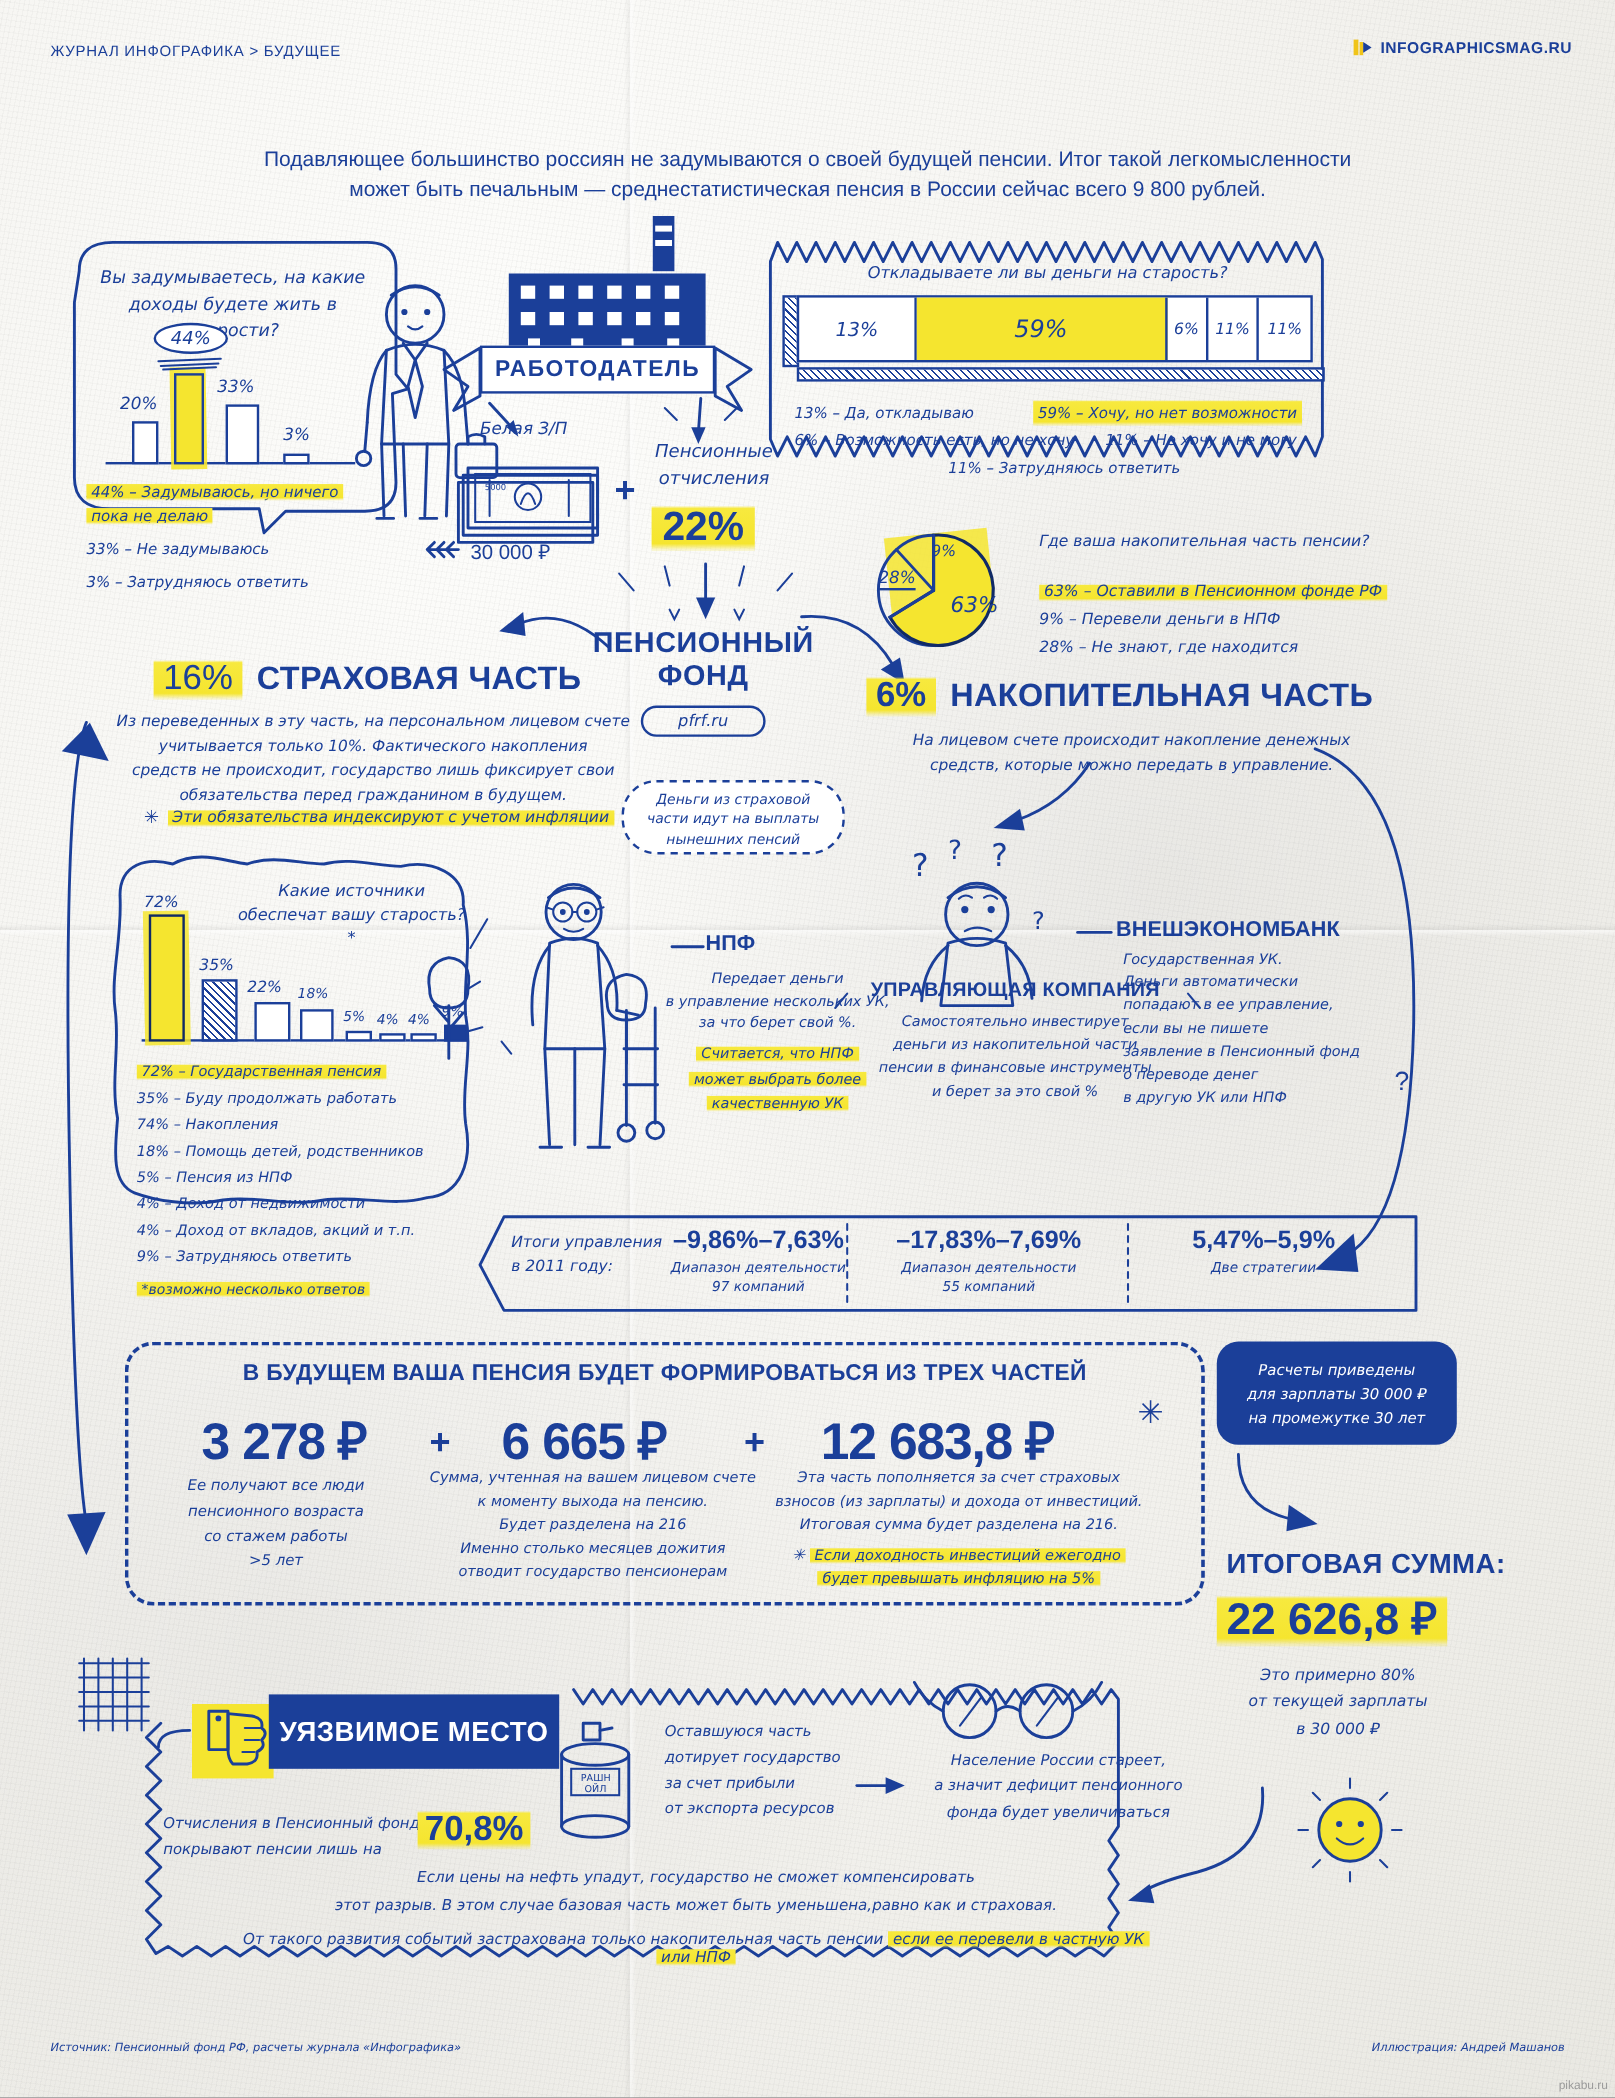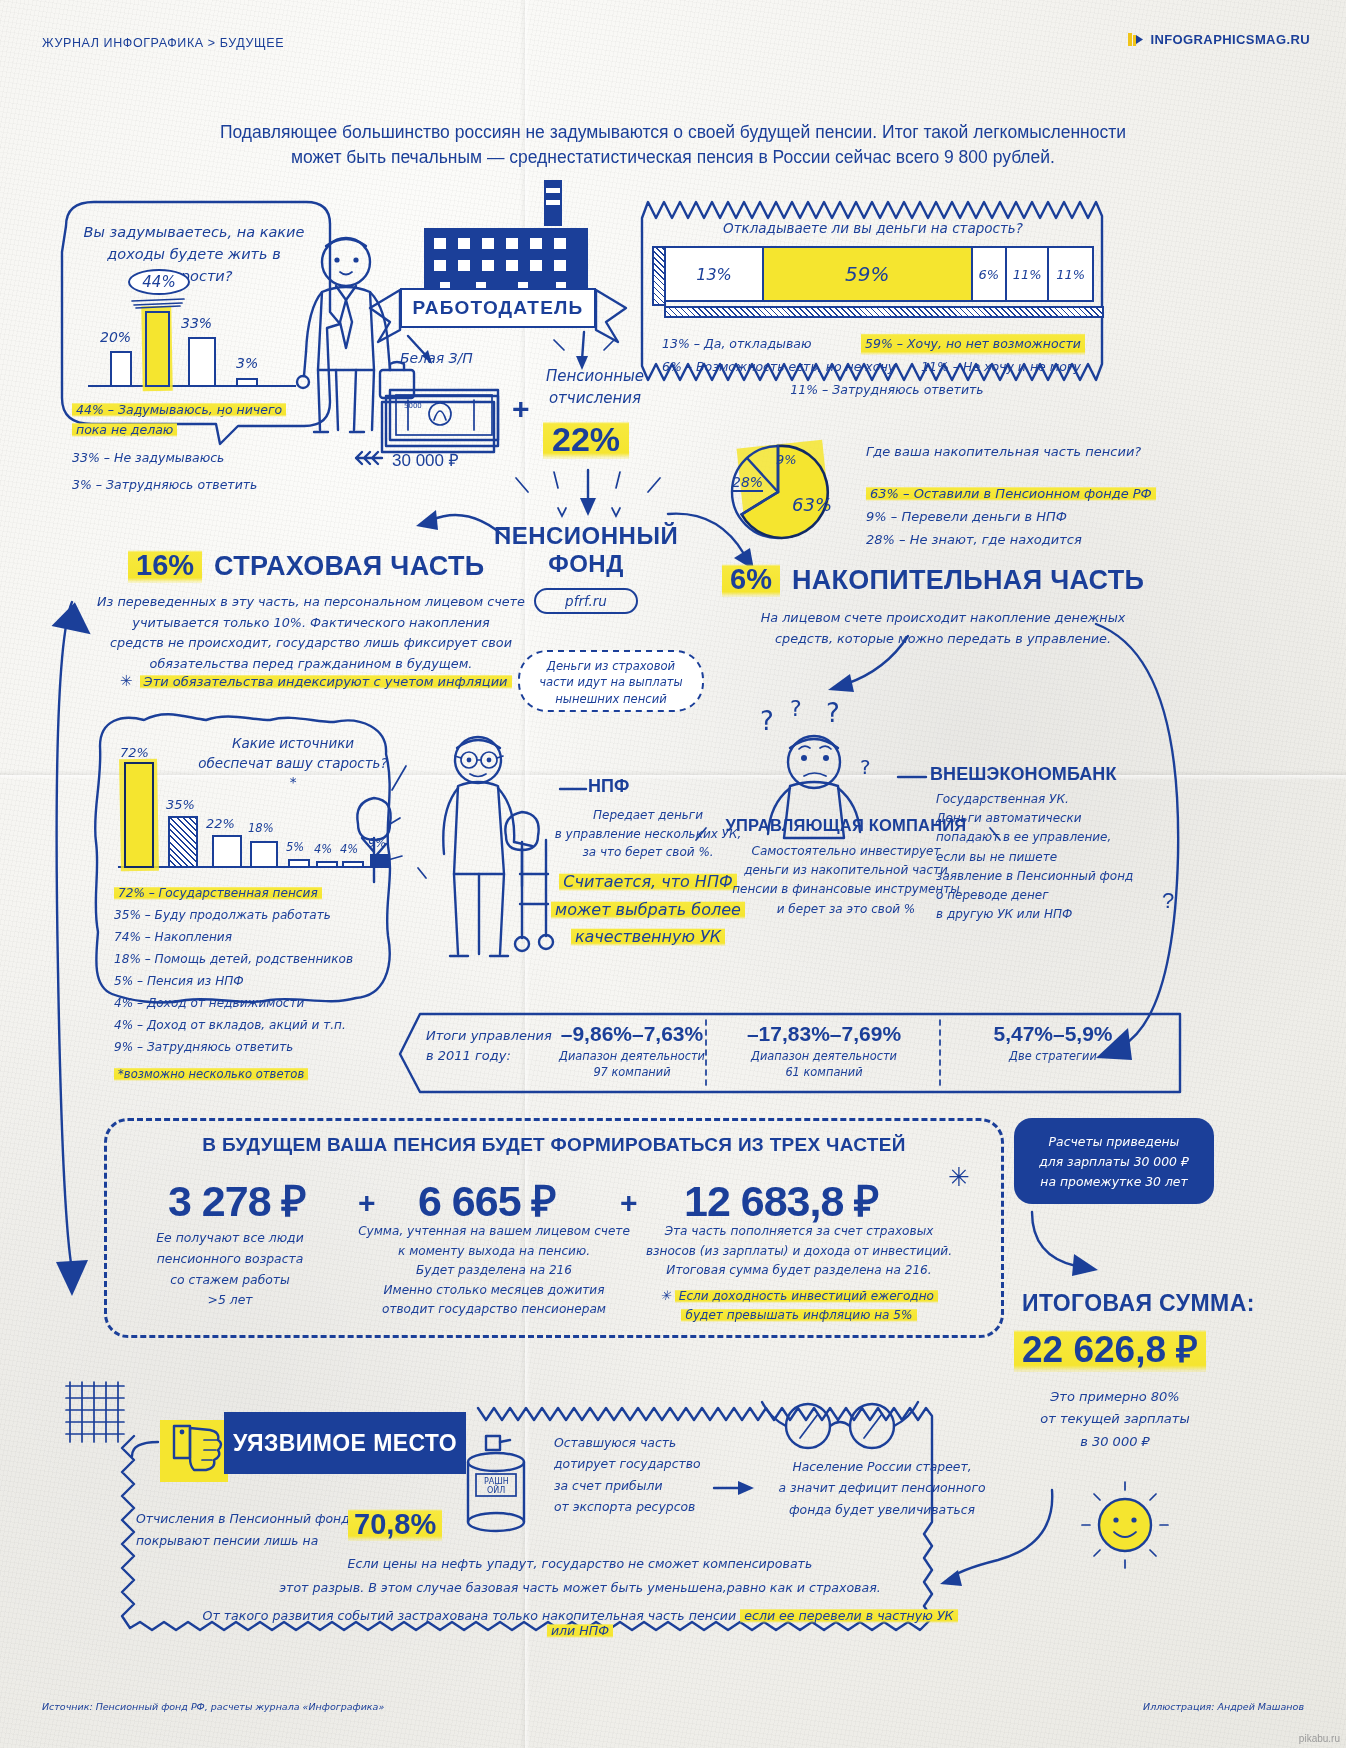--- a/index.html
+++ b/index.html
@@ -329,21 +329,21 @@
     </div>
 
     <div class="el hand" style="left:866px; top:440px; width:330px; font-size:13px; line-height:1.78;">
       <div style="margin-bottom:19px;">Где ваша накопительная часть пенсии?</div>
       <div><span class="hl">63% – Оставили в Пенсионном фонде РФ</span></div>
       <div>9% – Перевели деньги в НПФ</div>
       <div>28% – Не знают, где находится</div>
     </div>
 
     <div class="el" style="left:128px; top:548px; display:flex; align-items:baseline; gap:12px;">
-      <span class="sans hl" style="font-size:29px; font-weight:bold; padding:1px 8px;">16%</span>
+      <span class="sans hl" style="font-size:29px; font-weight:normal; padding:1px 8px;">16%</span>
       <span class="sans big-head">СТРАХОВАЯ ЧАСТЬ</span>
     </div>
     <div class="el hand ctr" style="left:92px; top:592px; width:438px; font-size:12.8px; line-height:1.62;">
       <div>Из переведенных в эту часть, на персональном лицевом счете</div>
       <div>учитывается только 10%. Фактического накопления</div>
       <div>средств не происходит, государство лишь фиксирует свои</div>
       <div>обязательства перед гражданином в будущем.</div>
     </div>
     <div class="el" style="left:120px; top:672px; display:flex; align-items:center; gap:7px;">
       <span class="sans" style="font-size:15px;">✳</span>
@@ -488,21 +488,21 @@
 
     <div class="el sans" style="left:588px; top:776px; font-size:18px; font-weight:bold;">НПФ</div>
     <svg class="el" style="left:558px; top:782px;" width="32" height="14">
       <path class="stroke" d="M2 7 L28 7" stroke-width="3"></path>
     </svg>
     <div class="el hand ctr" style="left:548px; top:806px; width:200px; font-size:12px; line-height:1.55;">
       <div>Передает деньги</div>
       <div>в управление нескольких УК,</div>
       <div>за что берет свой %.</div>
     </div>
-    <div class="el hand ctr" style="left:548px; top:868px; width:200px; font-size:16px; line-height:1.72;">
+    <div class="el hand ctr" style="left:548px; top:868px; width:200px; font-size:12px; line-height:1.72;">
       <div><span class="hl">Считается, что НПФ</span></div>
       <div><span class="hl">может выбрать более</span></div>
       <div><span class="hl">качественную УК</span></div>
     </div>
 
     <div class="el sans ctr" style="left:706px; top:816px; width:280px; font-size:16.5px; font-weight:bold; letter-spacing:.2px;">УПРАВЛЯЮЩАЯ КОМПАНИЯ</div>
     <div class="el hand ctr" style="left:700px; top:842px; width:292px; font-size:12px; line-height:1.6;">
       <div>Самостоятельно инвестирует</div>
       <div>деньги из накопительной части</div>
       <div>пенсии в финансовые инструменты</div>
@@ -540,21 +540,21 @@
         <div>в 2011 году:</div>
       </div>
       <div style="position:absolute;left:160px;top:12px;width:148px;text-align:center;">
         <div class="sans" style="font-size:21px;font-weight:bold;">–9,86%–7,63%</div>
         <div class="hand" style="font-size:11.4px;line-height:1.5;margin-top:2px;">Диапазон деятельности</div>
         <div class="hand" style="font-size:11.4px;">97 компаний</div>
       </div>
       <div style="position:absolute;left:326px;top:12px;width:200px;text-align:center;">
         <div class="sans" style="font-size:21px;font-weight:bold;">–17,83%–7,69%</div>
         <div class="hand" style="font-size:11.4px;line-height:1.5;margin-top:2px;">Диапазон деятельности</div>
-        <div class="hand" style="font-size:11.4px;">61 компаний</div>
+        <div class="hand" style="font-size:11.4px;">55 компаний</div>
       </div>
       <div style="position:absolute;left:560px;top:12px;width:190px;text-align:center;">
         <div class="sans" style="font-size:21px;font-weight:bold;">5,47%–5,9%</div>
         <div class="hand" style="font-size:11.4px;line-height:1.5;margin-top:2px;">Две стратегии</div>
       </div>
     </div>
 
     <div class="dashbox" style="left:104px; top:1118px; width:900px; height:220px;"></div>
     <div class="el sans ctr" style="left:104px; top:1134px; width:900px; font-size:19px; font-weight:bold; letter-spacing:.3px;">В БУДУЩЕМ ВАША ПЕНСИЯ БУДЕТ ФОРМИРОВАТЬСЯ ИЗ ТРЕХ ЧАСТЕЙ</div>
 

